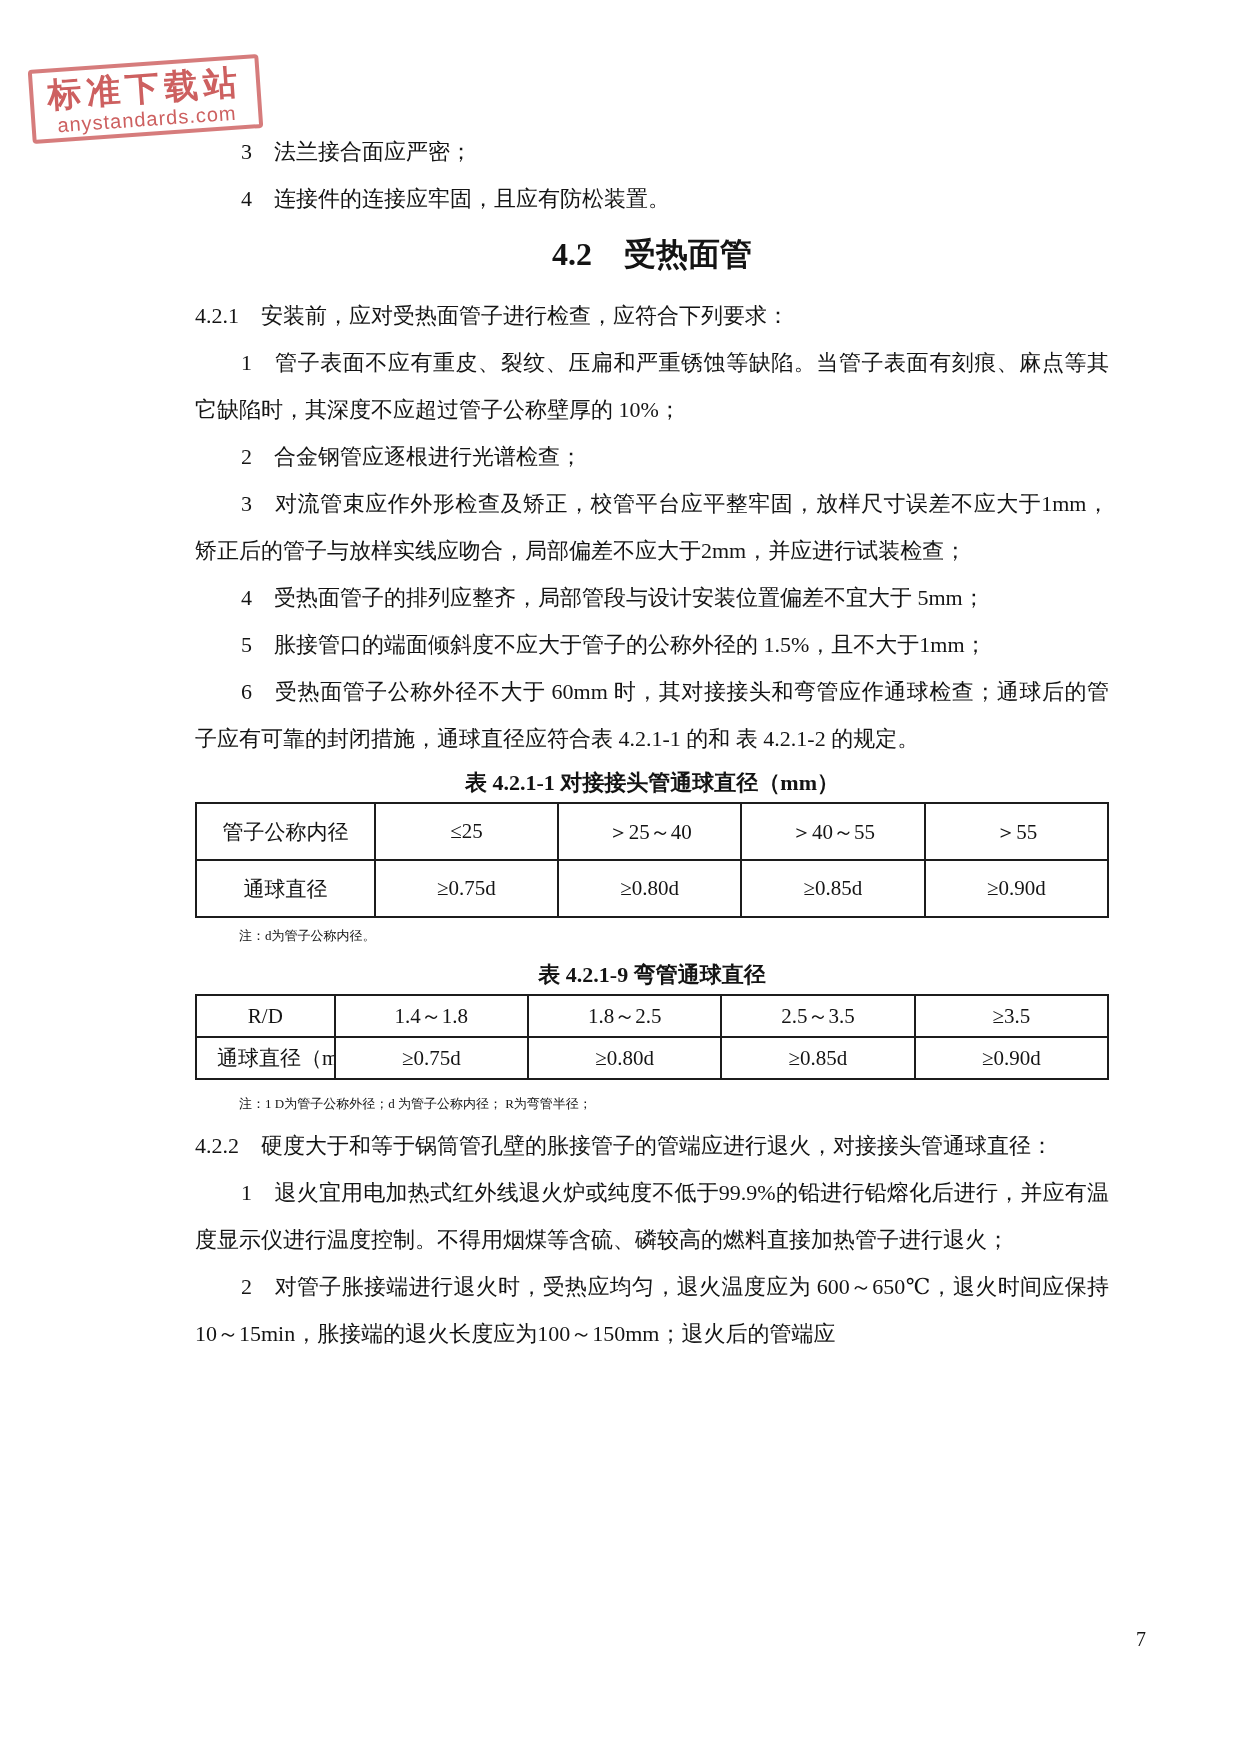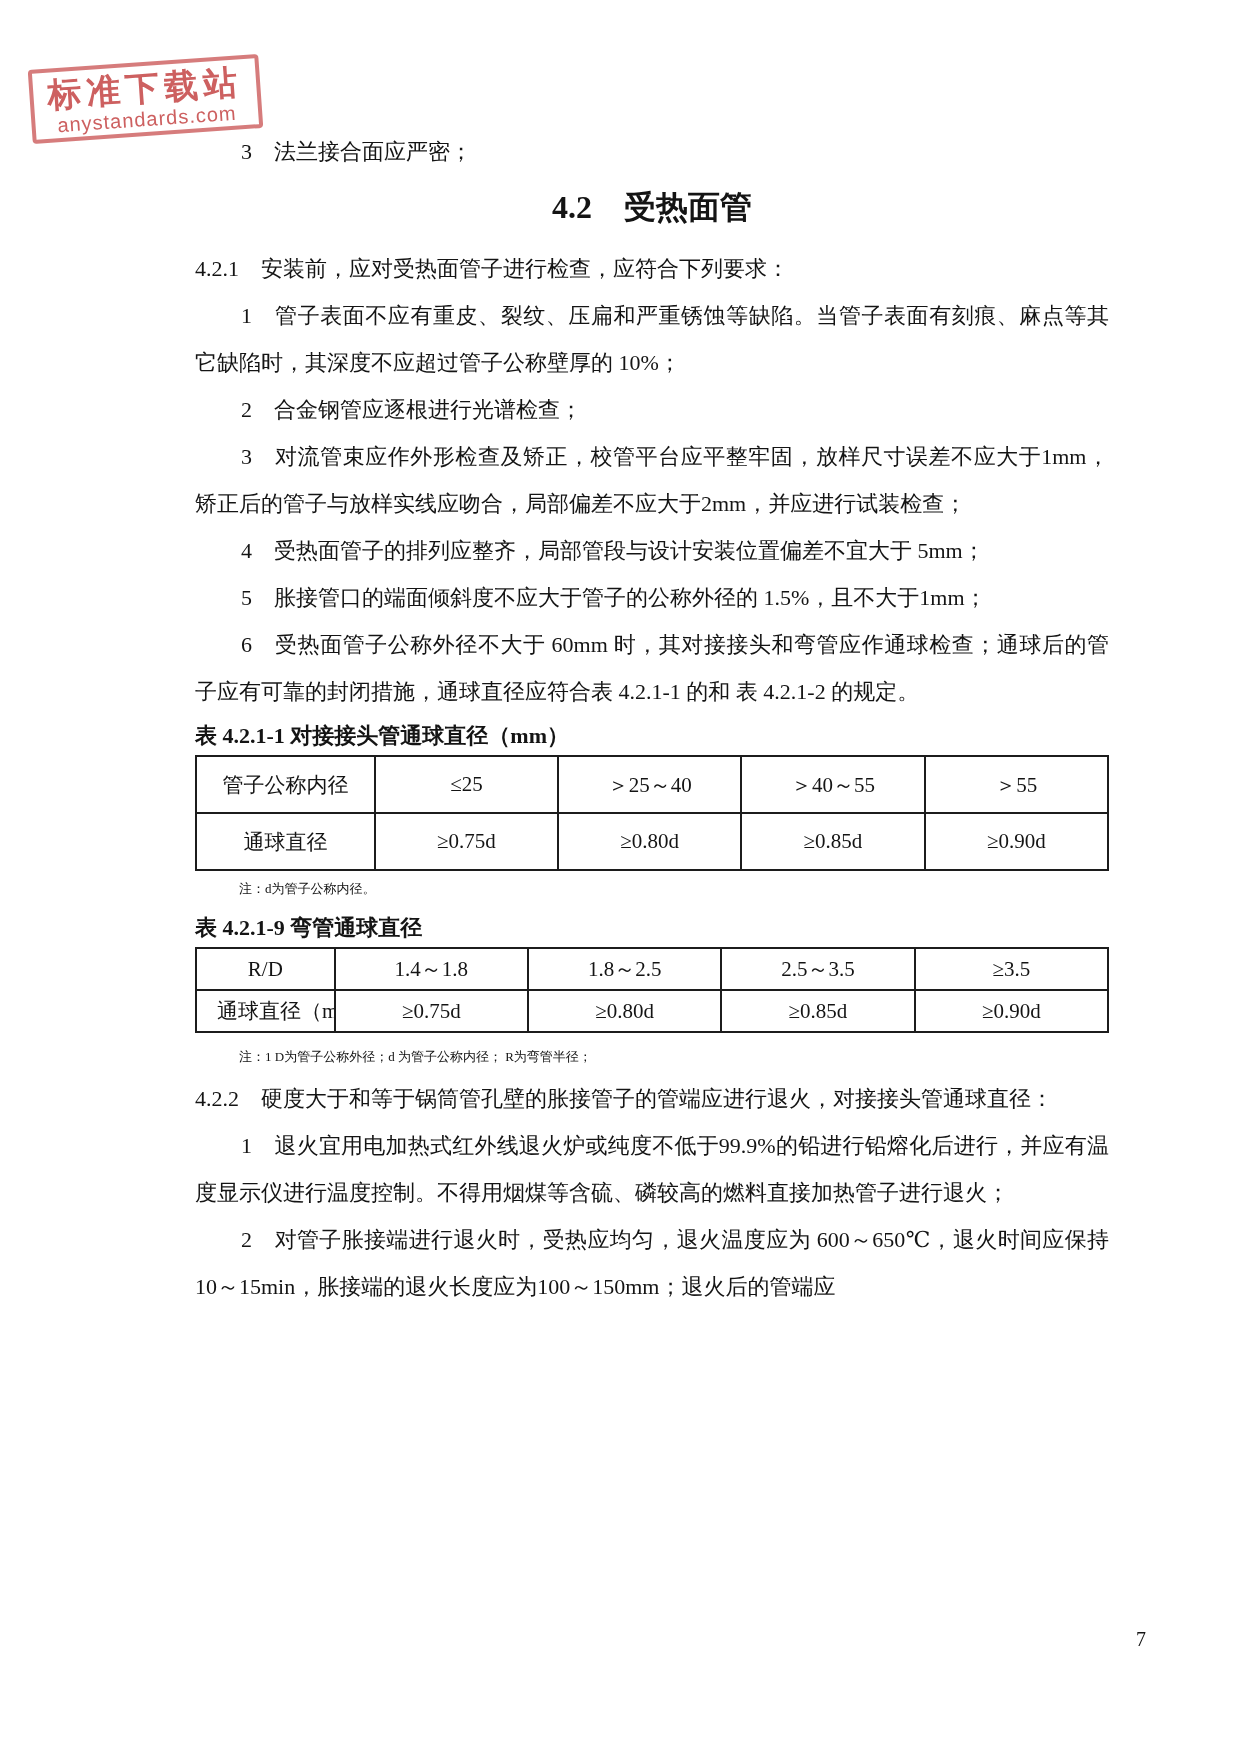--- a/index.html
+++ b/index.html
@@ -40,21 +40,21 @@
   p.body {
     margin:0; font-size:22px; line-height:47px; text-align:justify;
     text-justify:inter-ideograph;
   }
   p.item { text-indent:46px; }
   .heading {
     margin:12px 0 18px 0;
     font-size:32px; font-weight:bold; text-align:center; line-height:40px;
   }
   .tbl-title {
-    font-size:22px; font-weight:bold; line-height:38px;
+    font-size:22px; font-weight:bold; text-align:center; line-height:38px;
     margin-top:2px;
   }
   table {
     border-collapse:collapse; width:100%; table-layout:fixed;
   }
   td {
     border:2px solid #1c1c1c; text-align:center; font-size:21px; padding:0 20px;
     overflow:hidden; white-space:nowrap;
   }
   .t1 td { height:55px; }
@@ -73,20 +73,21 @@
 <div class="page">
 
   <div class="stamp">
     <div class="stamp-title">标准下载站</div>
     <div class="stamp-domain">anystandards.com</div>
   </div>
 
   <div class="content">
 
     <p class="body item">3　法兰接合面应严密；</p>
+    <p class="body item">4　连接件的连接应牢固，且应有防松装置。</p>
 
     <div class="heading">4.2　受热面管</div>
 
     <p class="body">4.2.1　安装前，应对受热面管子进行检查，应符合下列要求：</p>
     <p class="body item">1　管子表面不应有重皮、裂纹、压扁和严重锈蚀等缺陷。当管子表面有刻痕、麻点等其它缺陷时，其深度不应超过管子公称壁厚的 10%；</p>
     <p class="body item">2　合金钢管应逐根进行光谱检查；</p>
     <p class="body item">3　对流管束应作外形检查及矫正，校管平台应平整牢固，放样尺寸误差不应大于1mm，矫正后的管子与放样实线应吻合，局部偏差不应大于2mm，并应进行试装检查；</p>
     <p class="body item">4　受热面管子的排列应整齐，局部管段与设计安装位置偏差不宜大于 5mm；</p>
     <p class="body item">5　胀接管口的端面倾斜度不应大于管子的公称外径的 1.5%，且不大于1mm；</p>
     <p class="body item">6　受热面管子公称外径不大于 60mm 时，其对接接头和弯管应作通球检查；通球后的管子应有可靠的封闭措施，通球直径应符合表 4.2.1-1 的和 表 4.2.1-2 的规定。</p>

